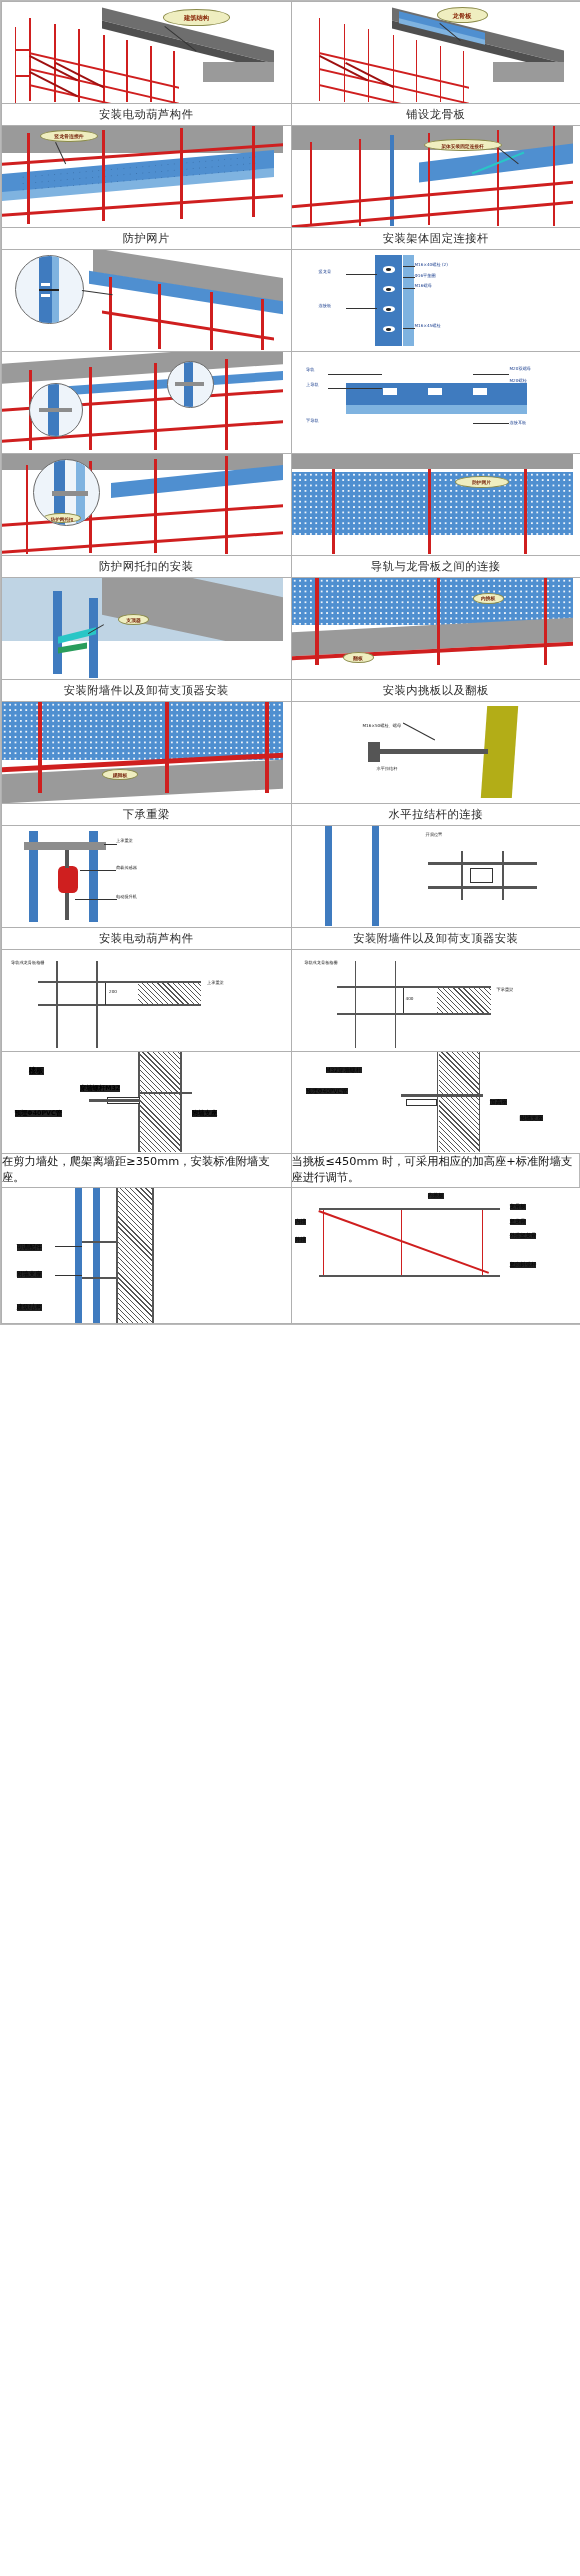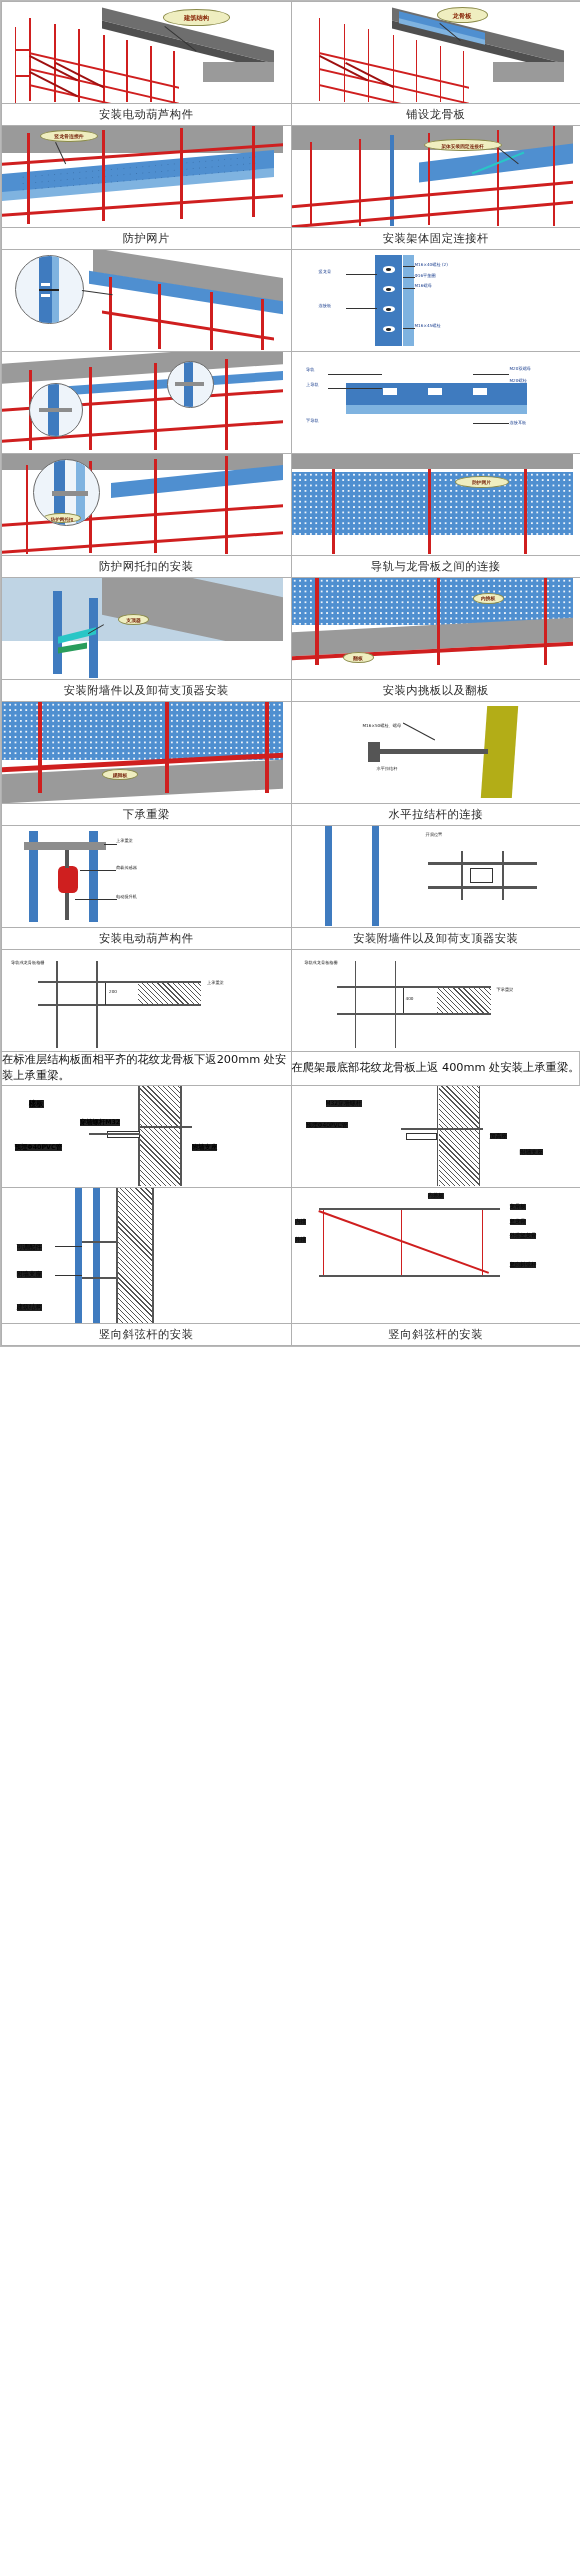--- a/index.html
+++ b/index.html
@@ -462,24 +462,20 @@
         <div class="dgray" style="left:45px;top:36px;width:154px;height:1.8px;"></div>
         <div class="dgray" style="left:45px;top:63px;width:154px;height:1.8px;"></div>
         <div class="hatch" style="left:145px;top:38px;width:54px;height:25px;"></div>
         <div class="lbl dark" style="left:12.7px;top:11px;">导轨或龙骨板格栅</div>
         <div class="lbl dark" style="left:205px;top:38px;">下承重梁</div>
         <div class="lbl dark" style="left:114px;top:47px;">400</div>
         <div class="dimvert" style="left:111px;top:38px;height:25px;"></div>
       </div>
     </td>
   </tr>
-  <tr>
-    <td class="note">在标准层结构板面相平齐的花纹龙骨板下返200mm 处安装上承重梁。</td>
-    <td class="note">在爬架最底部花纹龙骨板上返 400mm 处安装上承重梁。</td>
-  </tr>
 
   <tr>
     <td class="figure">
       <div class="fig">
         <div class="dgray" style="left:136px;top:0px;width:1.8px;height:100px;"></div>
         <div class="dgray" style="left:178px;top:0px;width:1.8px;height:100px;"></div>
         <div class="hatch" style="left:138px;top:0px;width:40px;height:100px;"></div>
         <div class="dgray" style="left:136px;top:40px;width:54px;height:1.8px;"></div>
         <div class="pvc" style="left:105px;top:45px;width:33px;height:7.3px;"></div>
         <div class="dgray" style="left:87px;top:47px;width:51px;height:2.7px;"></div>
@@ -495,20 +491,24 @@
         <div class="dgray" style="left:187px;top:0px;width:1.8px;height:100px;"></div>
         <div class="hatch" style="left:147px;top:0px;width:40px;height:100px;"></div>
         <div class="dgray" style="left:109px;top:42px;width:82px;height:2.7px;"></div>
         <div class="pvc" style="left:114px;top:47px;width:31px;height:7.3px;"></div>
         <div class="lbl blk" style="left:34px;top:14.5px;font-size:5.9px;">M32穿墙螺杆</div>
         <div class="lbl blk" style="left:14.5px;top:36px;font-size:5.9px;">预埋Φ40PVC管</div>
         <div class="lbl blk" style="left:198px;top:47px;font-size:5.9px;">加高座</div>
         <div class="lbl blk" style="left:228px;top:63px;font-size:5.9px;">附墙支座</div>
       </div>
     </td>
+  </tr>
+  <tr>
+    <td class="note">在剪力墙处，爬架离墙距≥350mm，安装标准附墙支座。</td>
+    <td class="note">当挑板≤450mm 时，可采用相应的加高座+标准附墙支座进行调节。</td>
   </tr>
 
   <tr>
     <td class="figure" style="height:136px;">
       <div class="fig">
         <div class="dgray" style="left:114px;top:0px;width:1.8px;height:136px;"></div>
         <div class="dgray" style="left:150px;top:0px;width:1.8px;height:136px;"></div>
         <div class="hatch" style="left:116px;top:0px;width:34px;height:136px;"></div>
         <div class="blue2" style="left:73px;top:0px;width:7.3px;height:136px;"></div>
         <div class="blue2" style="left:91px;top:0px;width:7.3px;height:136px;"></div>
@@ -532,21 +532,17 @@
         <div class="lbl blk" style="left:136px;top:5.4px;font-size:5.4px;">内挑板</div>
         <div class="lbl blk" style="left:218px;top:16.3px;font-size:5.4px;">龙骨板</div>
         <div class="lbl blk" style="left:218px;top:31px;font-size:5.4px;">竖龙骨</div>
         <div class="lbl blk" style="left:218px;top:45px;font-size:5.4px;">外排竖龙骨</div>
         <div class="lbl blk" style="left:218px;top:74px;font-size:5.4px;">竖向斜弦杆</div>
         <div class="lbl blk" style="left:3.6px;top:31px;font-size:5.4px;">内排</div>
         <div class="lbl blk" style="left:3.6px;top:49px;font-size:5.4px;">外排</div>
       </div>
     </td>
   </tr>
-  <tr>
-    <td class="caption">竖向斜弦杆的安装</td>
-    <td class="caption">竖向斜弦杆的安装</td>
-  </tr>
 
 </tbody>
     </table>
 </div>
 
 
 </body></html>

